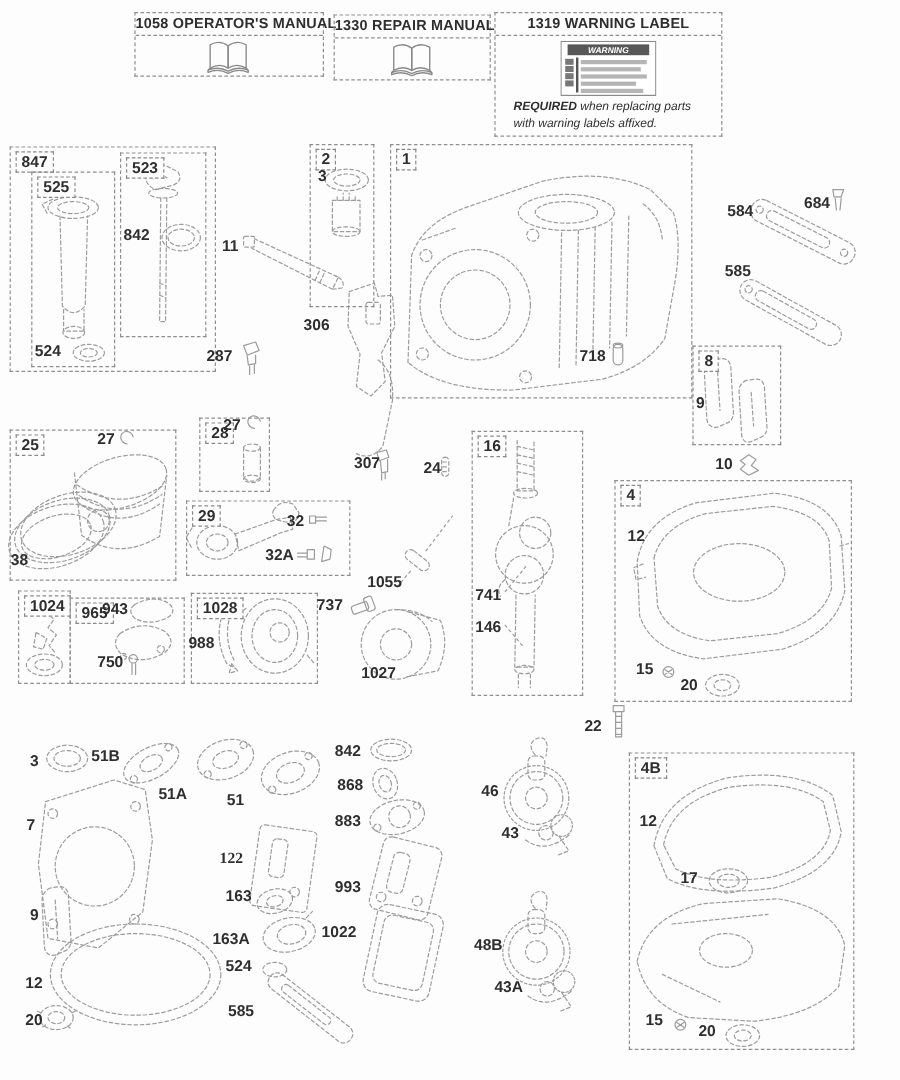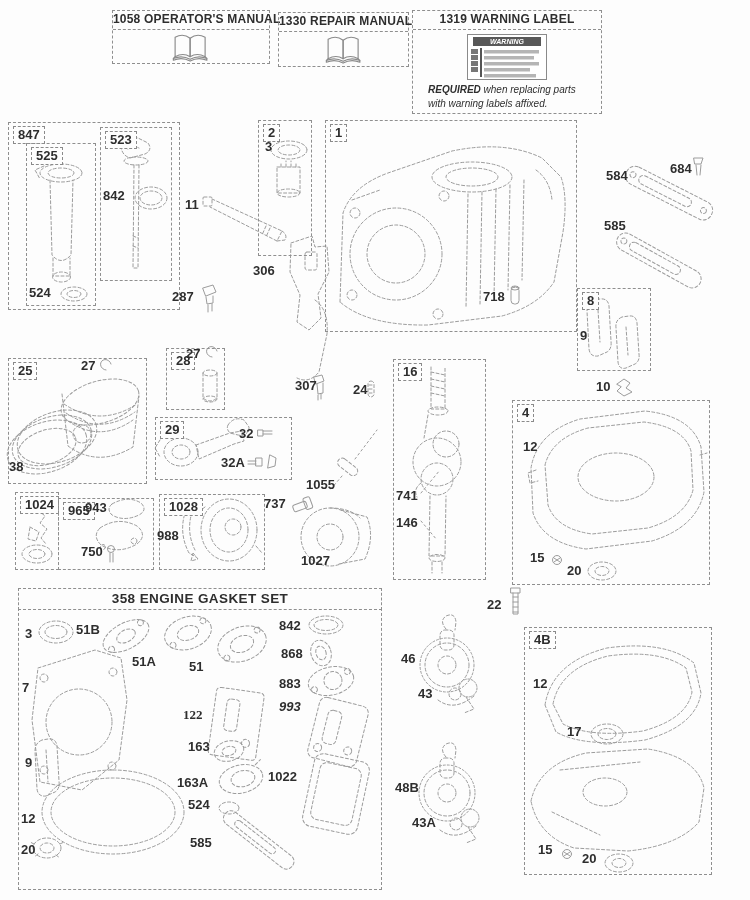--- a/index.html
+++ b/index.html
@@ -446,23 +446,20 @@
       <rect x="17" y="22" width="50" height="3.5" fill="#b5b5b5"></rect>
       <rect x="4" y="27" width="7" height="5" fill="#777"></rect>
       <rect x="17" y="28" width="55" height="3.5" fill="#b5b5b5"></rect>
       <rect x="4" y="33" width="7" height="5" fill="#777"></rect>
       <rect x="17" y="34" width="46" height="3.5" fill="#b5b5b5"></rect>
       <rect x="17" y="40" width="52" height="3.5" fill="#b5b5b5"></rect>
     </svg>
     <p class="warning-required" style="margin:0"><b>REQUIRED</b><span> when replacing parts with warning labels affixed.</span></p>
   </div>
 
-  <div id="gasket-box">
-    <div id="gasket-header">358 ENGINE GASKET SET</div>
-  </div>
 
 
   <div id="diagram-layer">
       <div class="group-box" style="left: 8px; top: 122px; width: 170px; height: 186px;">
         <span class="group-chip">847</span>
       </div>
       <div class="group-box" style="left: 26px; top: 143px; width: 68px; height: 161px;">
         <span class="group-chip">525</span>
       </div>
       <div class="group-box" style="left: 100px; top: 127px; width: 70px; height: 152px;">
@@ -552,16 +549,16 @@
       <span class="callout" style="left: 188px; top: 740px;">163</span>
       <span class="callout" style="left: 177px; top: 776px;">163A</span>
       <span class="callout" style="left: 188px; top: 798px;">524</span>
       <span class="callout" style="left: 190px; top: 836px;">585</span>
       <span class="callout" style="left: 25px; top: 756px;">9</span>
       <span class="callout" style="left: 21px; top: 812px;">12</span>
       <span class="callout" style="left: 21px; top: 843px;">20</span>
       <span class="callout" style="left: 279px; top: 619px;">842</span>
       <span class="callout" style="left: 281px; top: 647px;">868</span>
       <span class="callout" style="left: 279px; top: 677px;">883</span>
-      <span class="callout" style="left: 279px; top: 700px; font-style: italic;">993</span>
+      <span class="callout" style="left: 279px; top: 732px;">993</span>
       <span class="callout" style="left: 268px; top: 770px;">1022</span>
     </div>
 </div>
 
 </body></html>

